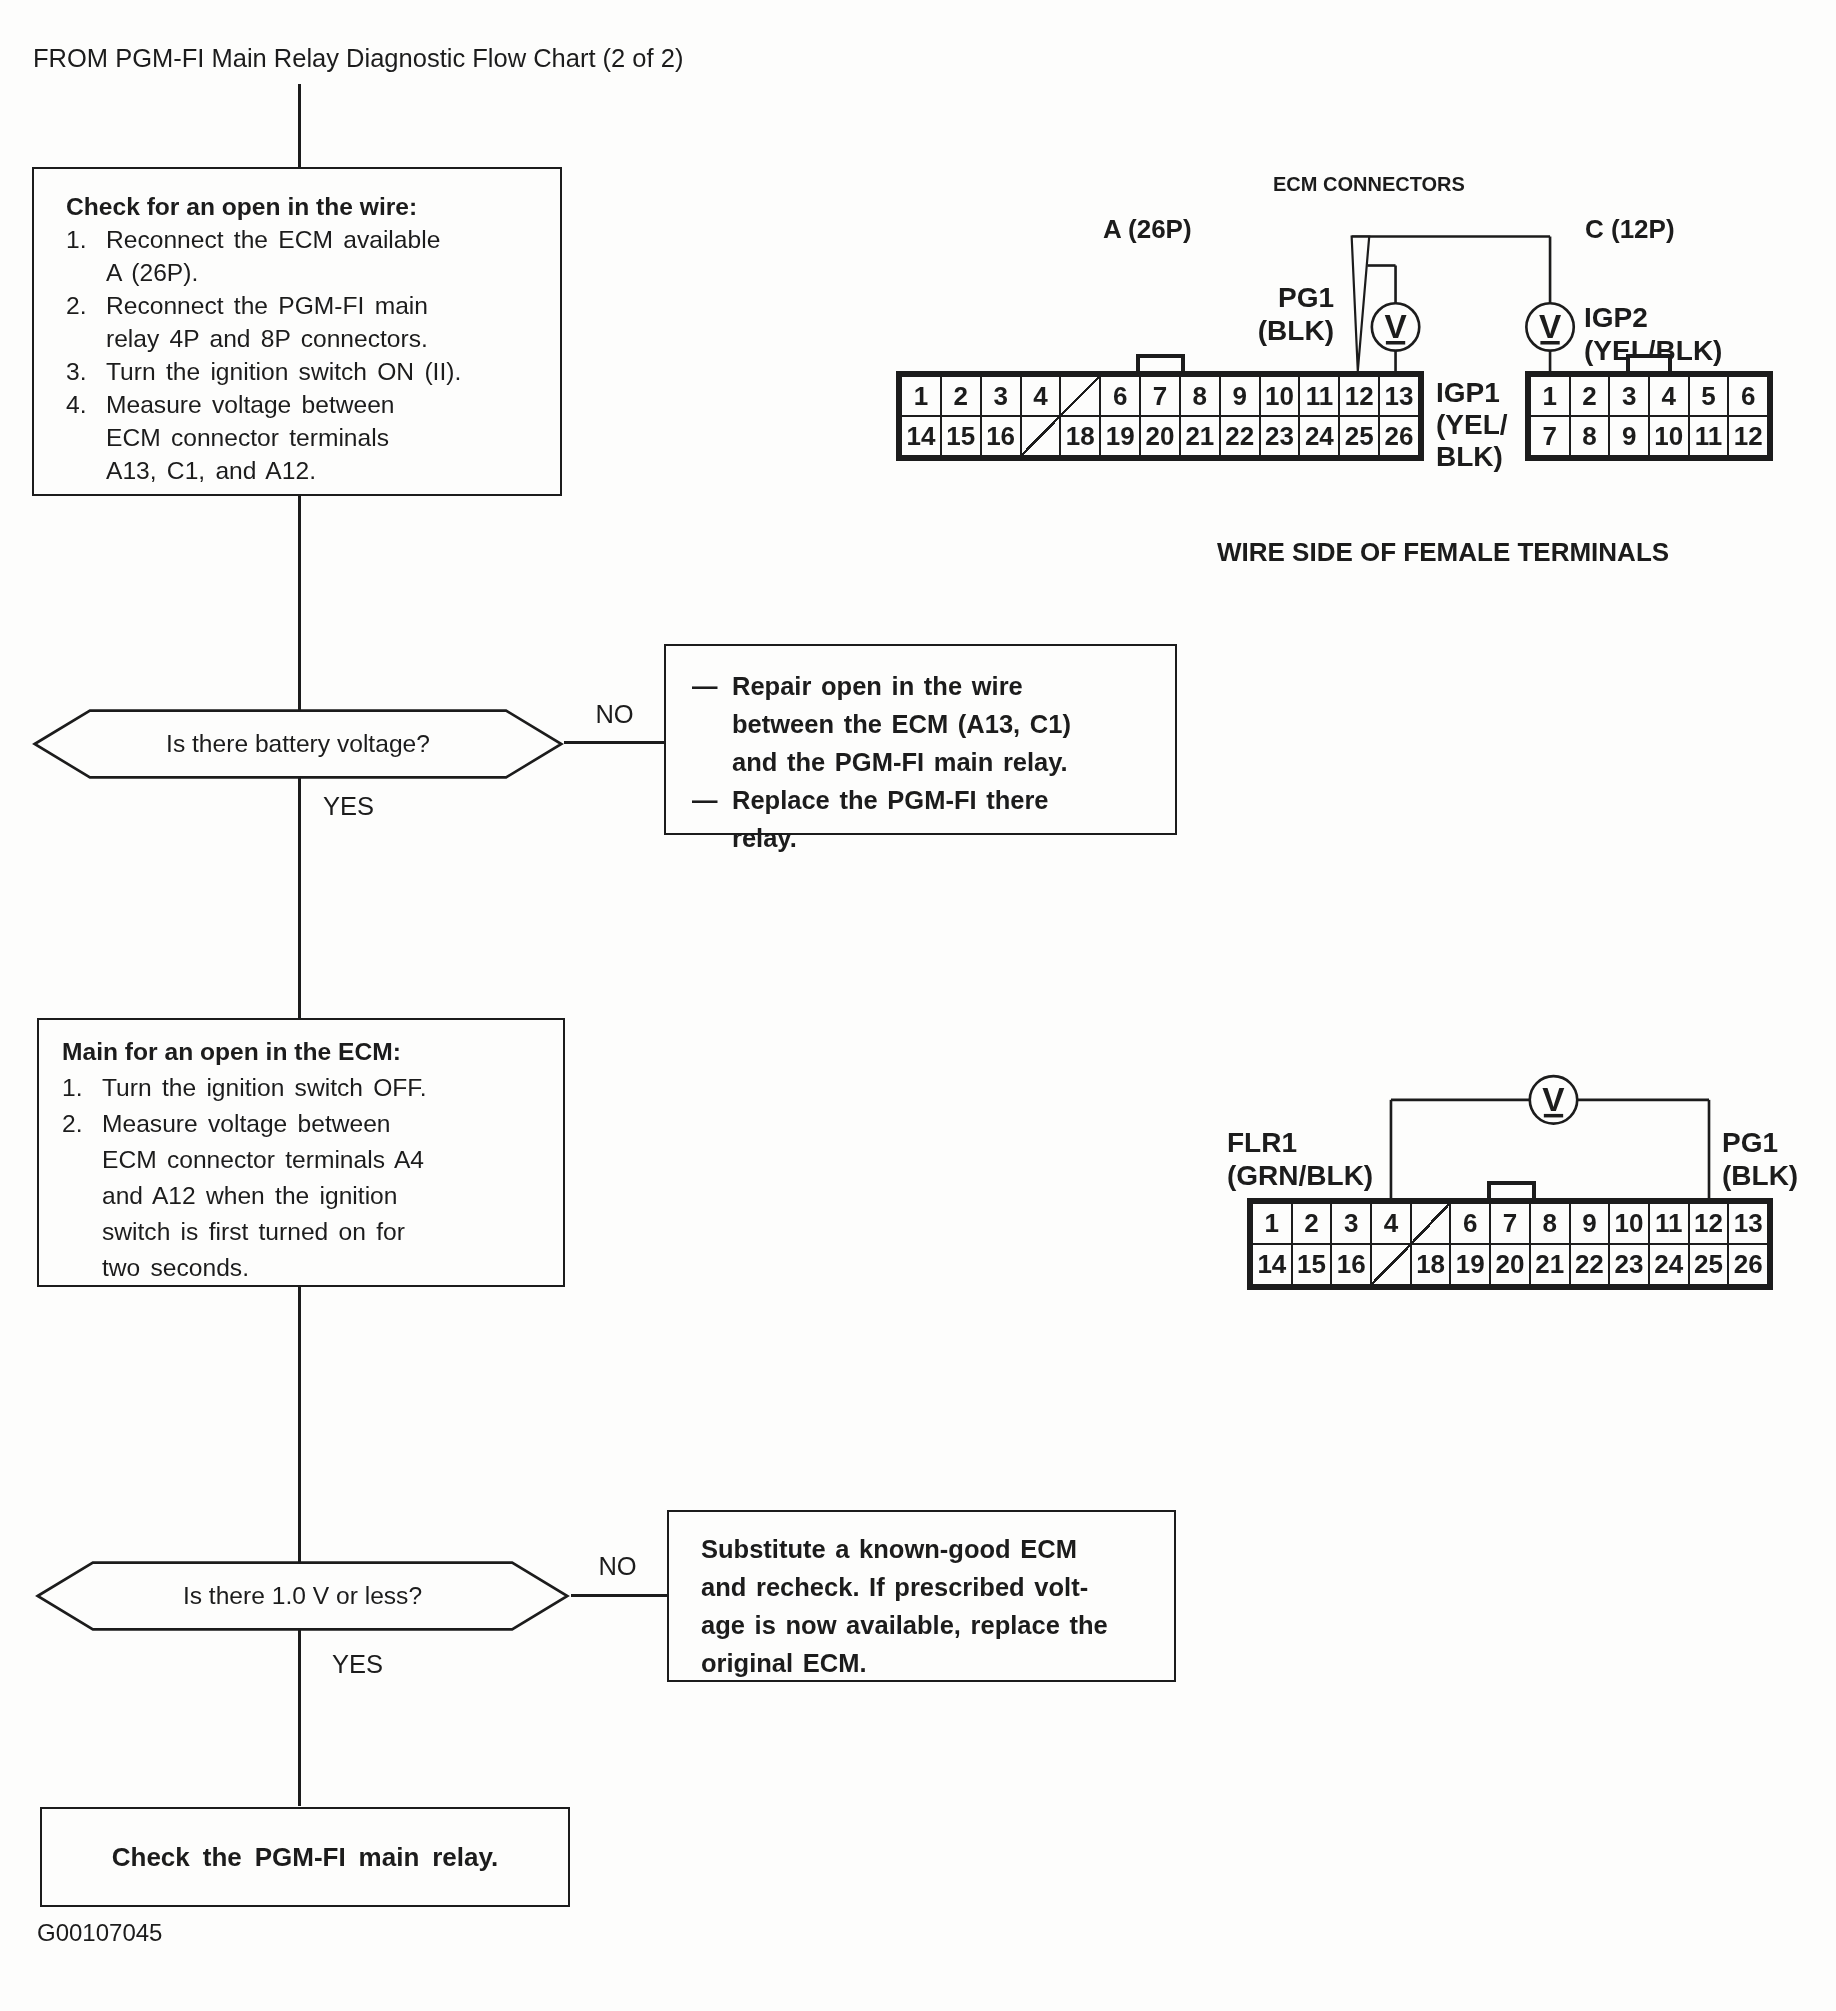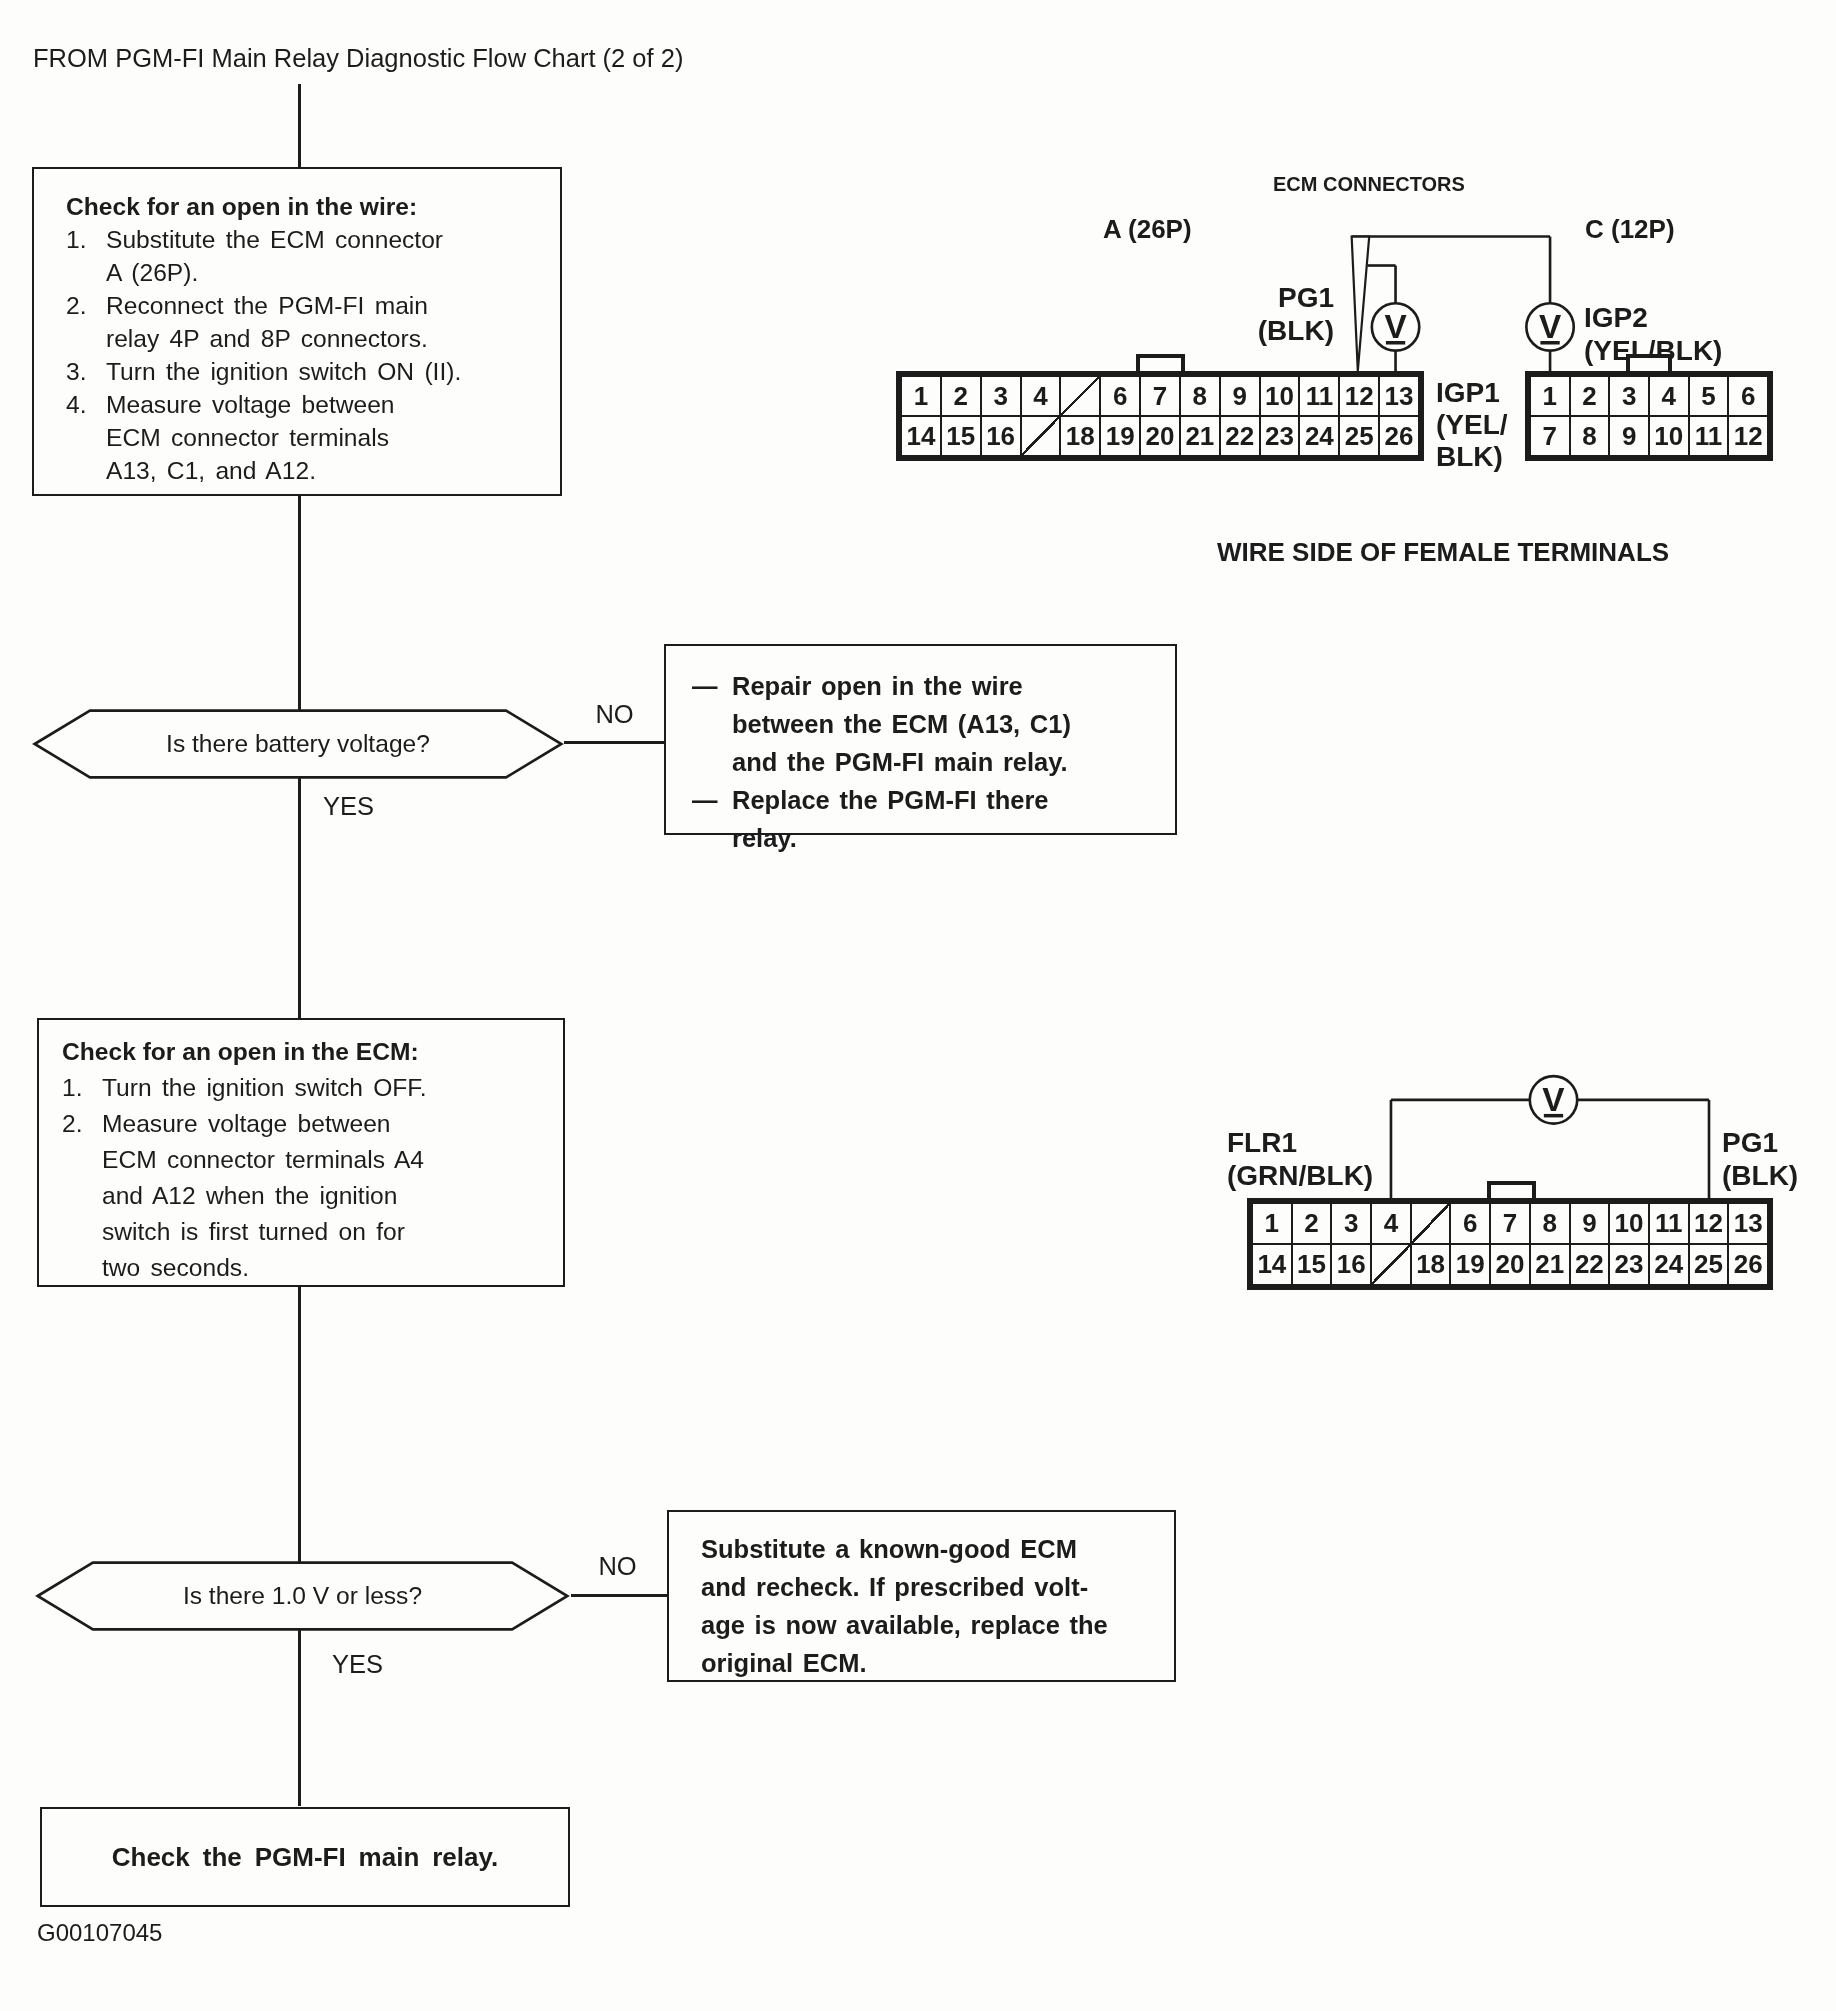--- a/index.html
+++ b/index.html
@@ -51,21 +51,21 @@
   <div class="vline" style="left:298px;top:778px;height:241px;"></div>
   <div class="vline" style="left:298px;top:1287px;height:276px;"></div>
   <div class="vline" style="left:298px;top:1630px;height:176px;"></div>
 
   <div class="pbox" style="left:32px;top:167px;width:530px;height:329px;padding:21px 16px 0 32px;font-size:24.6px;line-height:33px;">
     <div class="heading">Check for an open in the wire:</div>
     <div>
 
     <div class="step">
           <div class="num">1.</div>
-          <div class="txt">Substitute the ECM connector
+          <div class="txt">Reconnect the ECM available
 A (26P).</div>
         </div>
         <div class="step">
           <div class="num">2.</div>
           <div class="txt">Reconnect the PGM-FI main
 relay 4P and 8P connectors.</div>
         </div>
         <div class="step">
           <div class="num">3.</div>
           <div class="txt">Turn the ignition switch ON (II).</div>
@@ -98,21 +98,21 @@
 and the PGM-FI main relay.</div>
       </div>
       <div class="ritem">
         <div class="dash">—</div>
         <div class="txt">Replace the PGM-FI there
 relay.</div>
       </div>
     </div>
 
   <div class="pbox" style="left:37px;top:1018px;width:528px;height:269px;padding:14px 16px 0 23px;font-size:24.6px;line-height:36px;">
-    <div class="heading">Check for an open in the ECM:</div>
+    <div class="heading">Main for an open in the ECM:</div>
     <div>
 
     <div class="step">
           <div class="num">1.</div>
           <div class="txt">Turn the ignition switch OFF.</div>
         </div>
         <div class="step">
           <div class="num">2.</div>
           <div class="txt">Measure voltage between
 ECM connector terminals A4

